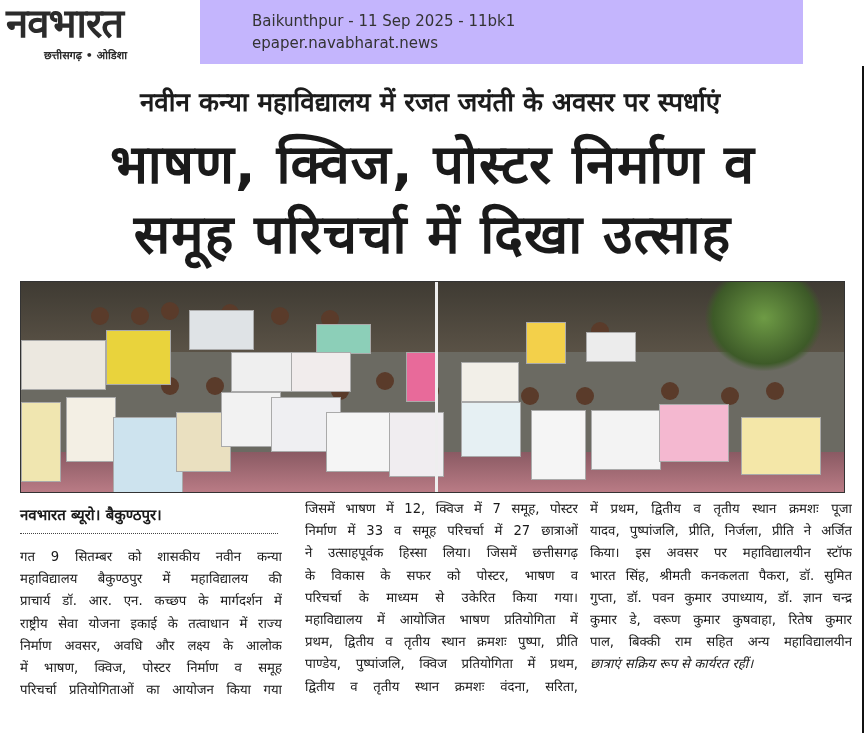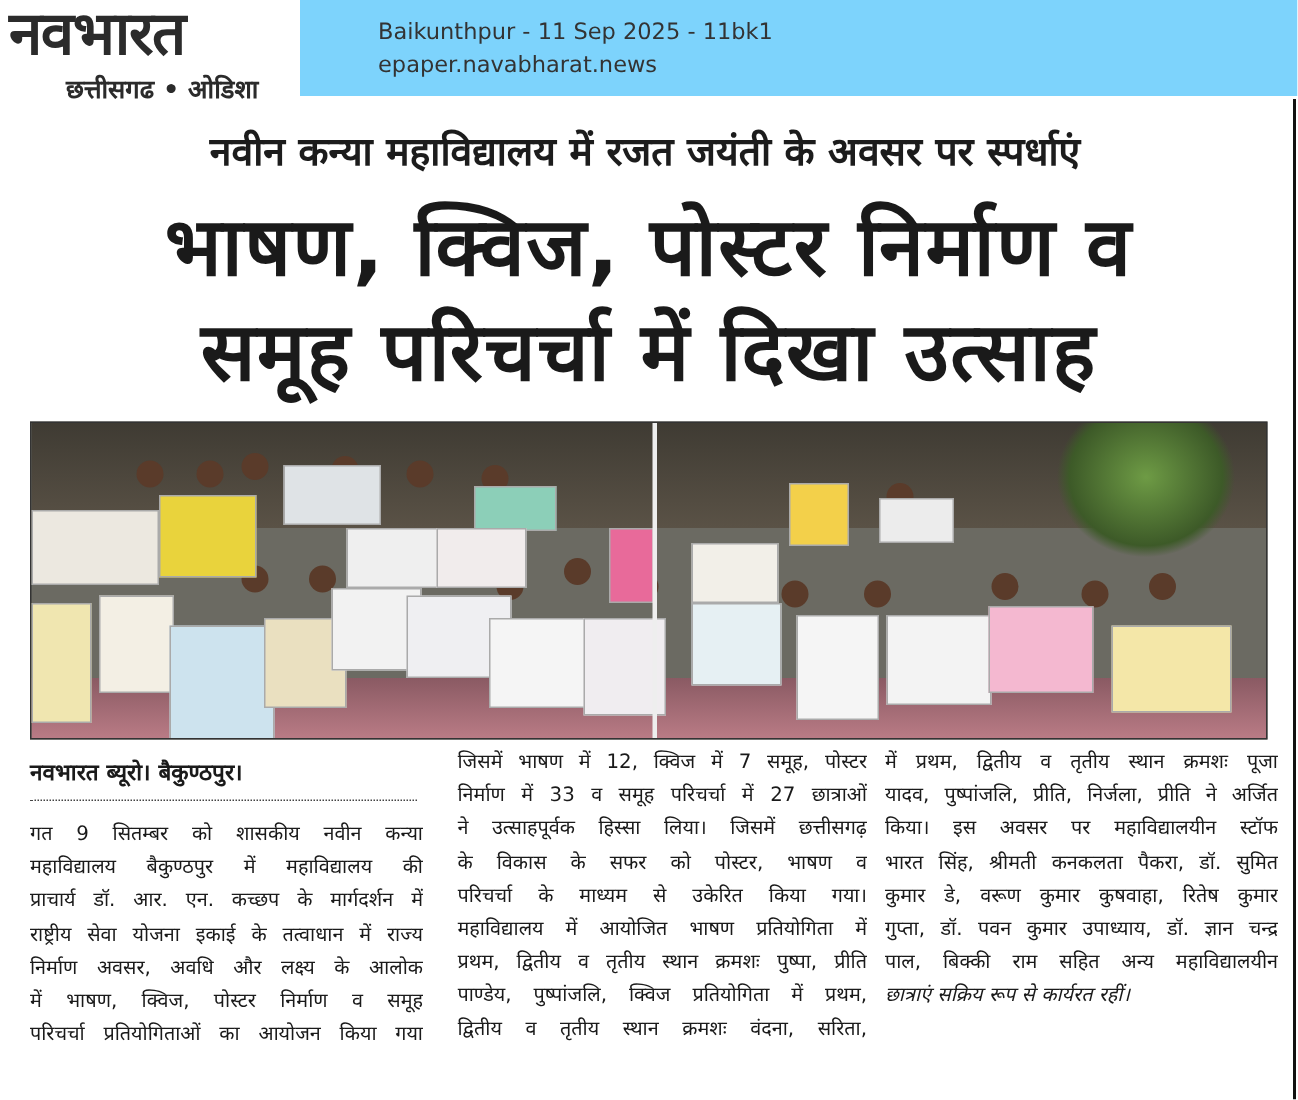--- a/index.html
+++ b/index.html
@@ -1,22 +1,22 @@
 <!DOCTYPE html>
 <html><head>
   <meta charset="utf-8">
   <style>
     * { box-sizing: border-box; margin: 0; padding: 0; }
     html, body { width: 865px; height: 733px; background: #ffffff; overflow: hidden; }
     body { font-family: "DejaVu Sans", sans-serif; color: #1a1a1a; position: relative; }
 
-    .masthead { position: absolute; left: 0; top: 0; width: 865px; height: 64px; background: #7dd3fc; }
+    .masthead { position: absolute; left: 0; top: 0; width: 803px; height: 64px; background: #c4b5fd; }
     .logo-box { position: absolute; left: 0; top: 0; width: 200px; height: 64px; background: #fff; }
     .logo-text { position: absolute; left: 6px; top: 0px; font-family: "DejaVu Sans", sans-serif; font-weight: bold; font-size: 40px; line-height: 46px; color: #2b2b2b; letter-spacing: -1px; }
-    .logo-sub { position: absolute; left: 44px; top: 47px; font-size: 17px; font-weight: bold; color: #2b2b2b; }
+    .logo-sub { position: absolute; left: 44px; top: 47px; font-size: 11px; font-weight: bold; color: #2b2b2b; }
     .edition { position: absolute; left: 216px; top: 10px; font-family: "DejaVu Sans", sans-serif; font-size: 15px; line-height: 22px; color: #333; margin-left: 36px; }
 
     .clip { position: absolute; left: 0; top: 66px; width: 865px; height: 667px; background: #fff; }
     .right-rule { position: absolute; left: 862px; top: 66px; width: 2px; height: 667px; background: #111; }
 
     .kicker { position: absolute; left: 0; top: 84px; width: 860px; text-align: center; font-family: "DejaVu Sans", sans-serif; font-weight: bold; font-size: 26px; line-height: 36px; color: #1c1c1c; }
     .headline { position: absolute; left: 0; top: 130px; width: 865px; text-align: center; font-family: "DejaVu Sans", sans-serif; font-weight: bold; font-size: 54px; line-height: 70px; color: #1a1a1a; letter-spacing: 1px; }
 
     .photo { position: absolute; left: 20px; top: 281px; width: 825px; height: 212px; background: #6b6a62; overflow: hidden; border: 1px solid #333; }
     .photo .wall { position: absolute; left: 0; top: 0; width: 100%; height: 70px; background: linear-gradient(#3f3b33, #5a5246); }
@@ -137,17 +137,17 @@
   <span class="col-line">प्रथम, द्वितीय व तृतीय स्थान क्रमशः पुष्पा, प्रीति</span>
   <span class="col-line">पाण्डेय, पुष्पांजलि, क्विज प्रतियोगिता में प्रथम,</span>
   <span class="col-line">द्वितीय व तृतीय स्थान क्रमशः वंदना, सरिता,</span>
 </div>
 
 <div class="col col3">
   <span class="col-line">में प्रथम, द्वितीय व तृतीय स्थान क्रमशः पूजा</span>
   <span class="col-line">यादव, पुष्पांजलि, प्रीति, निर्जला, प्रीति ने अर्जित</span>
   <span class="col-line">किया। इस अवसर पर महाविद्यालयीन स्टॉफ</span>
   <span class="col-line">भारत सिंह, श्रीमती कनकलता पैकरा, डॉ. सुमित</span>
+  <span class="col-line">गुप्ता, डॉ. पवन कुमार उपाध्याय, डॉ. ज्ञान चन्द्र</span>
   <span class="col-line">कुमार डे, वरूण कुमार कुषवाहा, रितेष कुमार</span>
-  <span class="col-line">गुप्ता, डॉ. पवन कुमार उपाध्याय, डॉ. ज्ञान चन्द्र</span>
   <span class="col-line">पाल, बिक्की राम सहित अन्य महाविद्यालयीन</span>
   <span class="col-line last">छात्राएं सक्रिय रूप से कार्यरत रहीं।</span>
 </div>
 
 </body></html>

